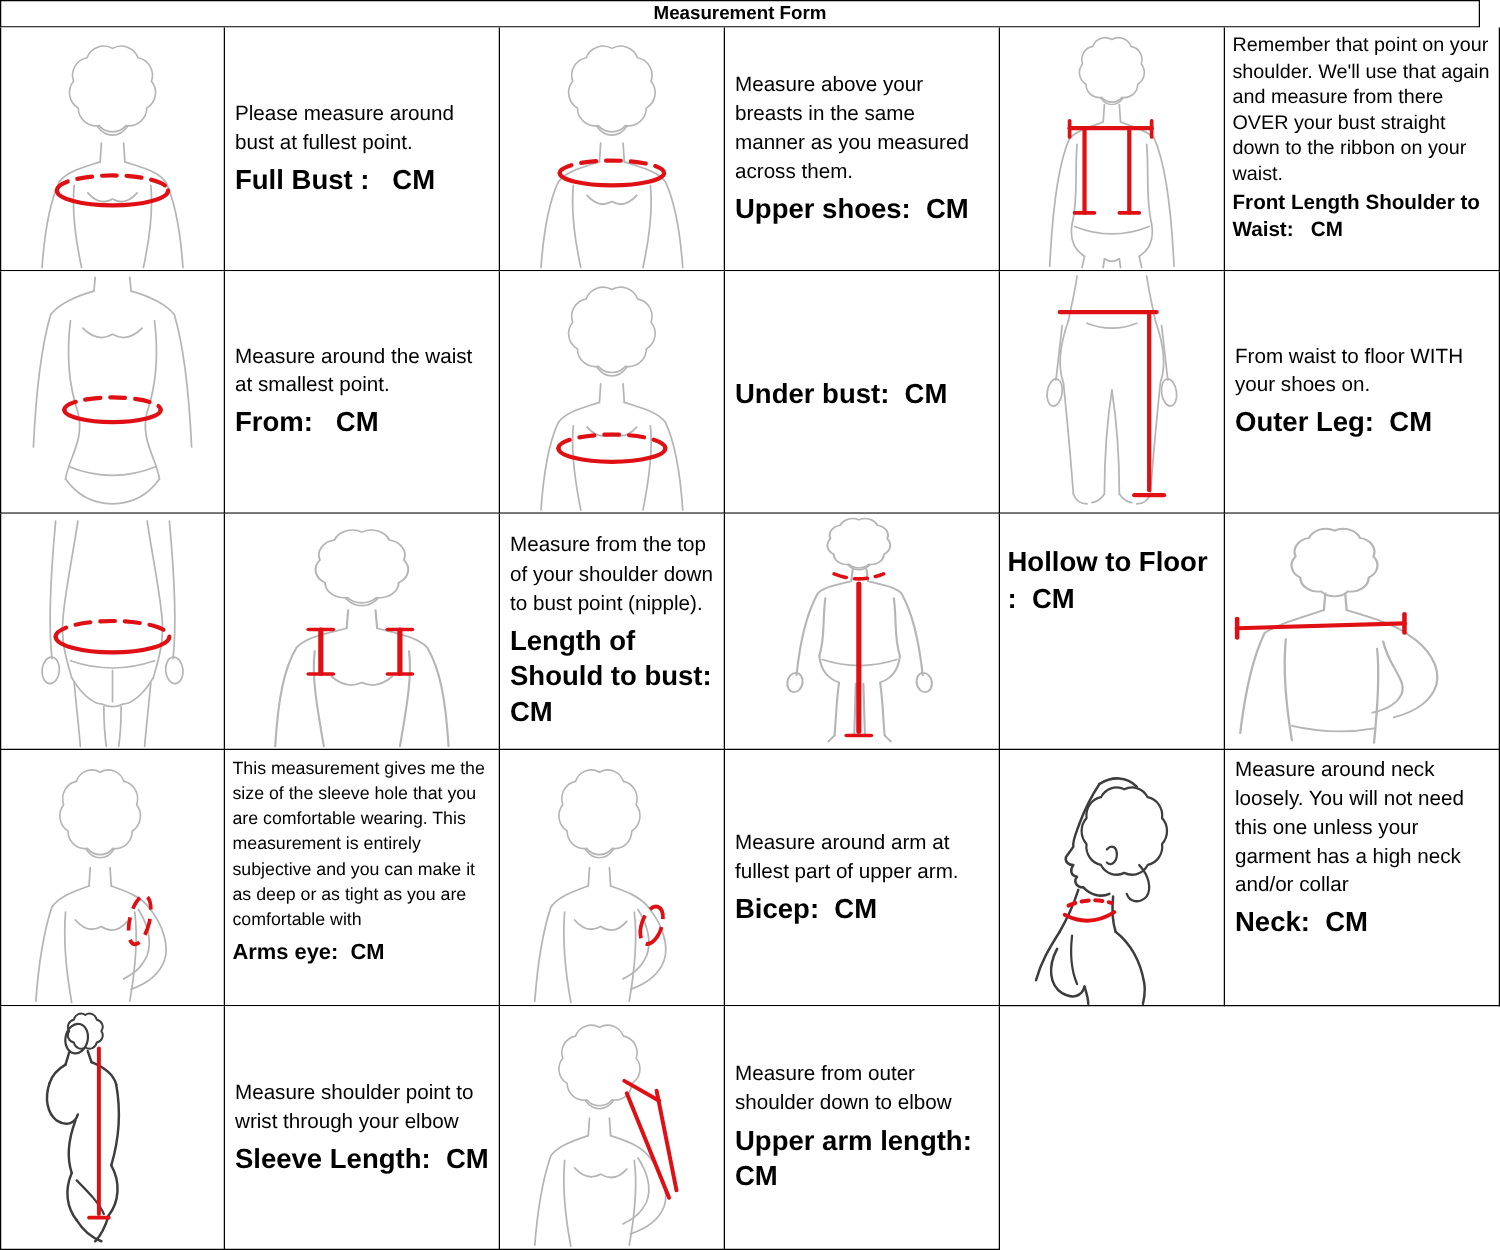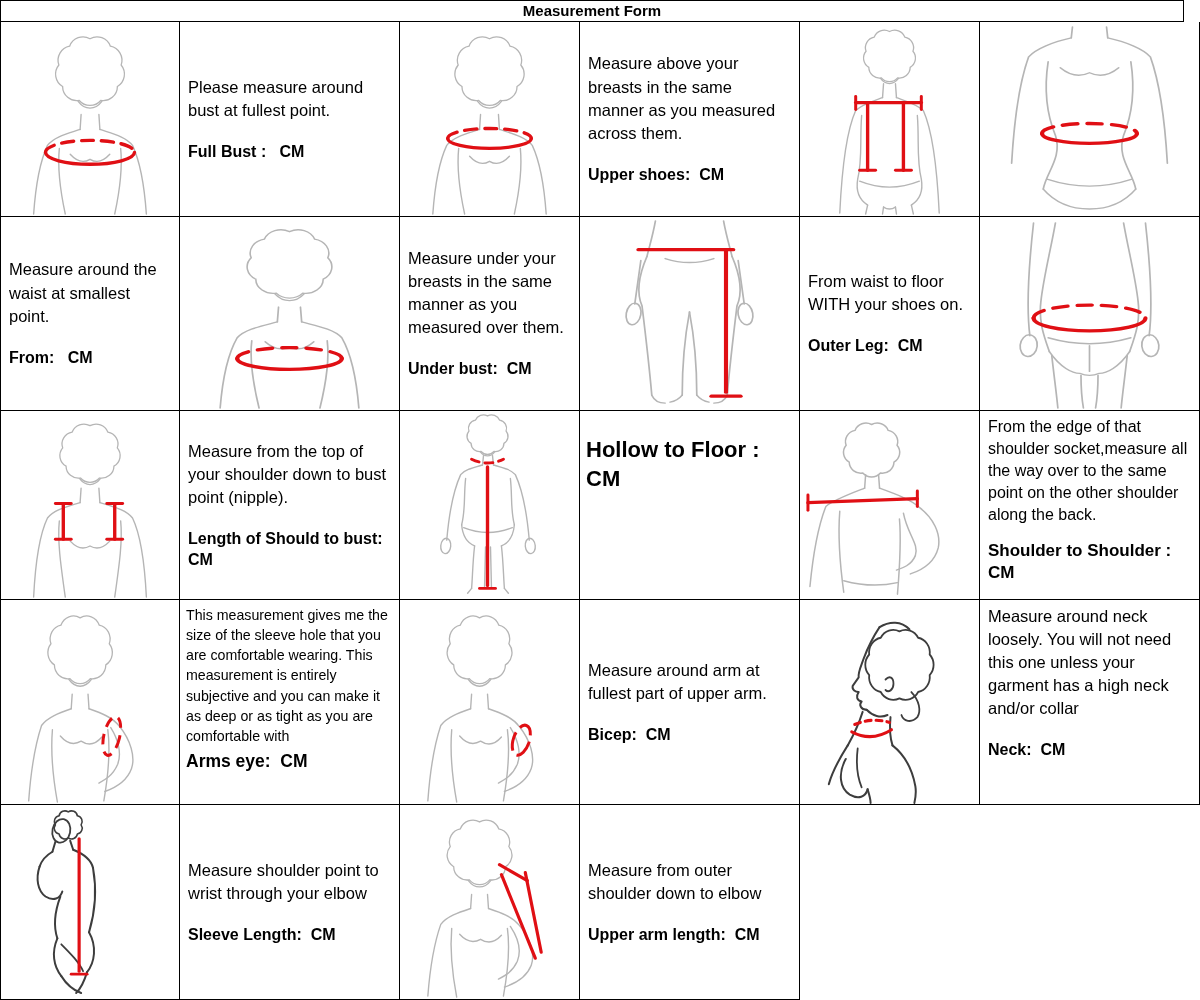--- a/index.html
+++ b/index.html
@@ -8,21 +8,21 @@
   .form{width:1184px;height:1000px}
   .title-bar{height:22px;border:1px solid #000;text-align:center;font-weight:bold;font-size:15px;line-height:20px}
   .grid{display:grid;grid-template-columns:180px 220px 180px 220px 180px 220px;grid-template-rows:195px 194px 189px 205px 195px;width:1200px;height:978px}
   .cell{border-right:1px solid #000;border-bottom:1px solid #000;background:#fff;overflow:hidden}
   .grid .cell:nth-child(6n+1){border-left:1px solid #000}
   .fig{padding:0}
   .fig svg{width:100%;height:100%;display:block}
   .txt{padding:4px 8px;display:flex;flex-direction:column;justify-content:center;font-size:16.5px;line-height:1.4}
   .txt.v-top{justify-content:flex-start;padding-top:5px}
   .desc{white-space:normal}
-  .cm-label{font-weight:bold;margin-top:20px;font-size:16px;white-space:pre-wrap;line-height:1.3}
+  .cm-label{font-weight:bold;margin-top:4px;font-size:22px;white-space:pre-wrap;line-height:1.3}
   .sz-front{font-size:15.8px;line-height:1.3;padding:3px 6px}
   .sz-front .cm-label{margin-top:2px;font-size:16.5px}
   .sz-hollow{font-size:14.8px;line-height:1.5;padding:3px 6px}
   .sz-hollow .cm-label{margin-top:20px;font-size:22px}
   .sz-s2s{font-size:16px;line-height:1.38;padding-top:4px}
   .sz-s2s .cm-label{margin-top:14px;font-size:17px}
   .sz-armseye{font-size:14.2px;line-height:1.42;padding:3px 6px}
   .sz-armseye .cm-label{margin-top:4px;font-size:17.5px}
 </style>
 </head>
@@ -88,20 +88,24 @@
           <path d="M96,186 L97,193" stroke="#b5b5b5" stroke-width="1.4" fill="none" stroke-linecap="round" stroke-linejoin="round"></path>
           <path d="M56,81 L122,81" stroke="#e00f14" stroke-width="3.4" fill="none" stroke-linecap="round" stroke-linejoin="round"></path>
           <path d="M56,75 L56,88" stroke="#e00f14" stroke-width="3" fill="none" stroke-linecap="round" stroke-linejoin="round"></path>
           <path d="M122,75 L122,88" stroke="#e00f14" stroke-width="3" fill="none" stroke-linecap="round" stroke-linejoin="round"></path>
           <path d="M68,81 L68,149" stroke="#e00f14" stroke-width="3.4" fill="none" stroke-linecap="round" stroke-linejoin="round"></path>
           <path d="M104,81 L104,149" stroke="#e00f14" stroke-width="3.4" fill="none" stroke-linecap="round" stroke-linejoin="round"></path>
           <path d="M60,149 L76,149" stroke="#e00f14" stroke-width="3" fill="none" stroke-linecap="round" stroke-linejoin="round"></path>
           <path d="M96,149 L112,149" stroke="#e00f14" stroke-width="3" fill="none" stroke-linecap="round" stroke-linejoin="round"></path>
         </svg>
     </div>
+    <div class="cell txt v-top sz-front">
+      <p class="desc">Remember that point on your shoulder. We'll use that again and measure from there OVER your bust straight down to the ribbon on your waist.</p>
+      <p class="cm-label">Front Length Shoulder to Waist:   CM</p>
+    </div>
 
     <div class="cell fig">
       <svg viewBox="0 0 180 195" preserveAspectRatio="none">
           <path d="M76,5 L75,16" stroke="#b5b5b5" stroke-width="1.4" fill="none" stroke-linecap="round" stroke-linejoin="round"></path>
           <path d="M104,5 L105,16" stroke="#b5b5b5" stroke-width="1.4" fill="none" stroke-linecap="round" stroke-linejoin="round"></path>
           <path d="M75,16 C60,20 46,27 40,35 C32,62 28,100 26,142" stroke="#b5b5b5" stroke-width="1.4" fill="none" stroke-linecap="round" stroke-linejoin="round"></path>
           <path d="M105,16 C120,20 134,27 140,35 C148,62 152,100 154,142" stroke="#b5b5b5" stroke-width="1.4" fill="none" stroke-linecap="round" stroke-linejoin="round"></path>
           <path d="M56,40 C52,72 56,96 62,114 C68,136 54,152 52,168" stroke="#b5b5b5" stroke-width="1.4" fill="none" stroke-linecap="round" stroke-linejoin="round"></path>
           <path d="M124,40 C128,72 124,96 118,114 C112,136 126,152 128,168" stroke="#b5b5b5" stroke-width="1.4" fill="none" stroke-linecap="round" stroke-linejoin="round"></path>
           <path d="M52,168 C62,182 76,188 90,188 C104,188 118,182 128,168" stroke="#b5b5b5" stroke-width="1.4" fill="none" stroke-linecap="round" stroke-linejoin="round"></path>
@@ -124,21 +128,20 @@
           <path d="M80,106 C68,110 54,113 47,122 C39,139 35,163 33,193" stroke="#b5b5b5" stroke-width="1.4" fill="none" stroke-linecap="round" stroke-linejoin="round"></path>
           <path d="M100,106 C112,110 126,113 133,122 C141,139 145,163 147,193" stroke="#b5b5b5" stroke-width="1.4" fill="none" stroke-linecap="round" stroke-linejoin="round"></path>
           <path d="M59,125 C57,145 60,168 65,193" stroke="#b5b5b5" stroke-width="1.4" fill="none" stroke-linecap="round" stroke-linejoin="round"></path>
           <path d="M121,125 C123,145 120,168 115,193" stroke="#b5b5b5" stroke-width="1.4" fill="none" stroke-linecap="round" stroke-linejoin="round"></path>
           <path d="M70,126 Q80,137 90,131 Q100,137 110,126" stroke="#b5b5b5" stroke-width="1.4" fill="none" stroke-linecap="round" stroke-linejoin="round"></path>
           <path d="M47,143 A43,11 0 0 0 133,143" stroke="#e00f14" stroke-width="3.4" fill="none" stroke-linecap="round" stroke-linejoin="round"></path>
           <path d="M47,143 A43,11 0 0 1 133,143" stroke="#e00f14" stroke-width="3.4" fill="none" stroke-linecap="round" stroke-linejoin="round" stroke-dasharray="12 8"></path>
         </svg>
     </div>
     <div class="cell txt">
-      <p class="desc">Measure under your breasts in the same manner as you measured over them.</p>
       <p class="cm-label">Under bust:  CM</p>
     </div>
     <div class="cell fig">
       <svg viewBox="0 0 180 195" preserveAspectRatio="none">
           <path d="M62,4 C60,18 57,30 55,40" stroke="#b5b5b5" stroke-width="1.4" fill="none" stroke-linecap="round" stroke-linejoin="round"></path>
           <path d="M118,4 C120,18 123,30 125,40" stroke="#b5b5b5" stroke-width="1.4" fill="none" stroke-linecap="round" stroke-linejoin="round"></path>
           <path d="M55,40 C48,60 46,76 51,90 C54,120 57,152 59,180" stroke="#b5b5b5" stroke-width="1.4" fill="none" stroke-linecap="round" stroke-linejoin="round"></path>
           <path d="M125,40 C132,60 134,76 129,90 C126,120 123,152 121,180" stroke="#b5b5b5" stroke-width="1.4" fill="none" stroke-linecap="round" stroke-linejoin="round"></path>
           <path d="M90,96 C86,122 84,152 84,180" stroke="#b5b5b5" stroke-width="1.4" fill="none" stroke-linecap="round" stroke-linejoin="round"></path>
           <path d="M90,96 C94,122 96,152 96,180" stroke="#b5b5b5" stroke-width="1.4" fill="none" stroke-linecap="round" stroke-linejoin="round"></path>
@@ -242,24 +245,20 @@
           <path d="M80,80 C96,86 112,92 120,100 C134,111 142,127 139,142 C135,158 123,165 111,169" stroke="#b5b5b5" stroke-width="1.5" fill="none" stroke-linecap="round" stroke-linejoin="round"></path>
           <path d="M40,104 C38,130 40,158 44,188" stroke="#b5b5b5" stroke-width="1.5" fill="none" stroke-linecap="round" stroke-linejoin="round"></path>
           <path d="M104,106 C108,128 120,138 116,150 C112,160 103,163 97,165" stroke="#b5b5b5" stroke-width="1.5" fill="none" stroke-linecap="round" stroke-linejoin="round"></path>
           <path d="M100,112 C102,135 100,165 98,190" stroke="#b5b5b5" stroke-width="1.5" fill="none" stroke-linecap="round" stroke-linejoin="round"></path>
           <path d="M44,176 Q72,184 98,178" stroke="#b5b5b5" stroke-width="1.5" fill="none" stroke-linecap="round" stroke-linejoin="round"></path>
           <path d="M8,95 L118,91" stroke="#e00f14" stroke-width="3.4" fill="none" stroke-linecap="round" stroke-linejoin="round"></path>
           <path d="M8,87 L8,103" stroke="#e00f14" stroke-width="3" fill="none" stroke-linecap="round" stroke-linejoin="round"></path>
           <path d="M118,83 L118,99" stroke="#e00f14" stroke-width="3" fill="none" stroke-linecap="round" stroke-linejoin="round"></path>
         </svg>
     </div>
-    <div class="cell txt v-top sz-s2s">
-      <p class="desc">From the edge of that shoulder socket,measure all the way over to the same point on the other shoulder along the back.</p>
-      <p class="cm-label">Shoulder to Shoulder : CM</p>
-    </div>
     <div class="cell fig">
       <svg viewBox="0 0 180 195" preserveAspectRatio="none">
           <ellipse cx="80" cy="61.4" rx="15.600000000000001" ry="21" transform="rotate(0 80 61.4)" stroke="#b5b5b5" stroke-width="1.3" fill="none"></ellipse>
           <path d="M80.0,17.0 A13.5,13.5 0 0 1 99.3,24.0 A13.5,13.5 0 0 1 109.5,41.8 A13.5,13.5 0 0 1 106.0,62.0 A13.5,13.5 0 0 1 90.3,75.2 A13.5,13.5 0 0 1 69.7,75.2 A13.5,13.5 0 0 1 54.0,62.0 A13.5,13.5 0 0 1 50.5,41.8 A13.5,13.5 0 0 1 60.7,24.0 A13.5,13.5 0 0 1 80.0,17.0 Z" fill="#fff" stroke="#b5b5b5" stroke-width="1.3"></path>
           <path d="M72,90 L71,104" stroke="#b5b5b5" stroke-width="1.4" fill="none" stroke-linecap="round" stroke-linejoin="round"></path>
           <path d="M88,90 L89,104" stroke="#b5b5b5" stroke-width="1.4" fill="none" stroke-linecap="round" stroke-linejoin="round"></path>
           <path d="M71,104 C59,108 47,112 41,120 C34,140 30,166 28,192" stroke="#b5b5b5" stroke-width="1.4" fill="none" stroke-linecap="round" stroke-linejoin="round"></path>
           <path d="M52,124 C50,147 53,172 57,193" stroke="#b5b5b5" stroke-width="1.4" fill="none" stroke-linecap="round" stroke-linejoin="round"></path>
           <path d="M89,104 C101,108 113,112 120,121 C131,134 136,150 132,161 C127,174 114,180 105,183" stroke="#b5b5b5" stroke-width="1.4" fill="none" stroke-linecap="round" stroke-linejoin="round"></path>
           <path d="M111,122 C119,134 122,147 118,157 C113,168 105,172 99,175" stroke="#b5b5b5" stroke-width="1.4" fill="none" stroke-linecap="round" stroke-linejoin="round"></path>

